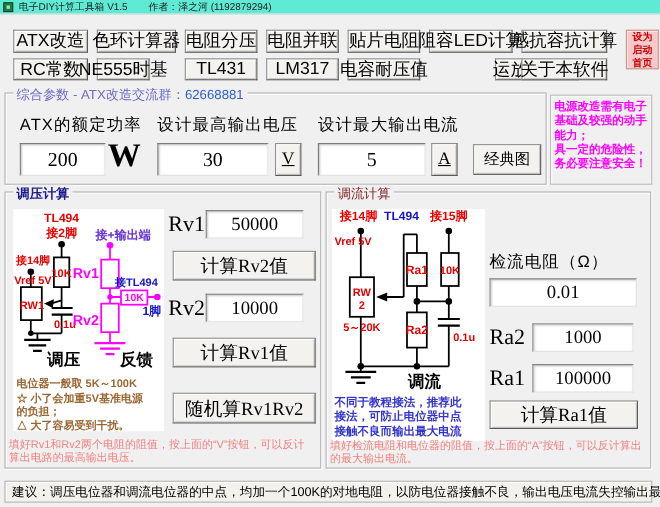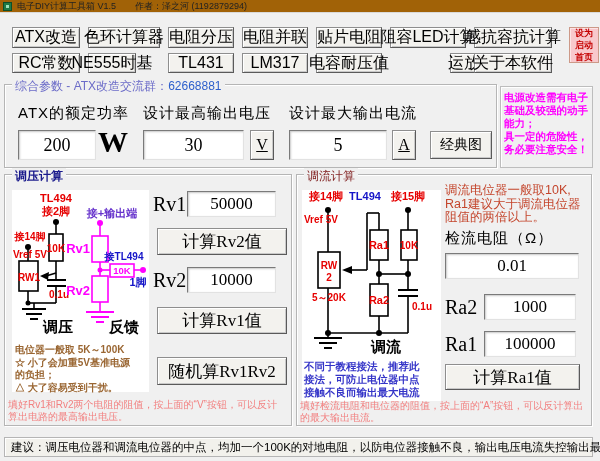--- a/index.html
+++ b/index.html
@@ -1,19 +1,19 @@
 <!DOCTYPE html>
 <html><head>
 <meta charset="utf-8">
 <style>
   html,body{margin:0;padding:0;background:#d8d8d8;}
   #window{position:relative;width:600px;height:461px;background:#f0f0f0;overflow:hidden;
           font-family:"Liberation Sans",sans-serif;color:#000;}
   
-  .titlebar{position:absolute;top:0;left:0;width:600px;height:13px;background:#a16207;
+  .titlebar{position:absolute;top:0;left:0;width:600px;height:13px;background:#5eead4;
             border-bottom:1px solid #d9d9d9;display:flex;align-items:center;gap:5px;
             padding-left:3px;box-sizing:border-box;font-size:9px;color:#222;white-space:nowrap;}
   .app-icon{width:9px;height:9px;background:#1f7a45;border:1px solid #0c4f2a;box-sizing:border-box;
             display:inline-block;position:relative;}
   .app-icon::after{content:"";position:absolute;left:2px;top:2px;width:3px;height:3px;background:#9fe3bd;}
   
   .btn{position:absolute;background:#f3f2ee;border:1px solid #8e8e8e;border-right-color:#5a5a5a;
        border-bottom-color:#5a5a5a;box-shadow:inset 1px 1px 0 #ffffff,inset -1px -1px 0 #c9c9c9;
        display:flex;align-items:center;justify-content:center;font-size:16px;box-sizing:border-box;
        cursor:default;white-space:nowrap;}
@@ -231,25 +231,20 @@
       <text x="120" y="120" font-size="10" fill="#e60000" text-anchor="middle">0.1u</text>
       <text x="84" y="162" font-size="15" fill="#000" text-anchor="middle">调流</text>
     </svg>
     <div class="note-blue" style="left:2px;top:170px;">
       <div>不同于教程接法，推荐此</div>
       <div>接法，可防止电位器中点</div>
       <div>接触不良而输出最大电流</div>
     </div>
   </div>
 
-  <div class="tip-red" style="left:445px;top:184px;">
-    <div>调流电位器一般取10K,</div>
-    <div>Ra1建议大于调流电位器</div>
-    <div>阻值的两倍以上。</div>
-  </div>
 
   <div class="biglabel" style="left:445px;top:229px;font-weight:normal;letter-spacing:1px;">检流电阻（Ω）</div>
   <div class="input" style="left:445px;top:253px;width:134px;height:26px;font-size:17px;">0.01</div>
   <div class="rlabel" style="left:445px;top:296px;">Ra2</div>
   <div class="input" style="left:484px;top:294px;width:92px;height:26px;font-size:17px;">1000</div>
   <div class="rlabel" style="left:445px;top:333px;">Ra1</div>
   <div class="input" style="left:484px;top:331px;width:92px;height:26px;font-size:17px;">100000</div>
   <div class="btn btn-serif" style="left:445px;top:364px;width:135px;height:26px;">计算Ra1值</div>
 
   <div class="hint" style="left:300px;top:400px;">

